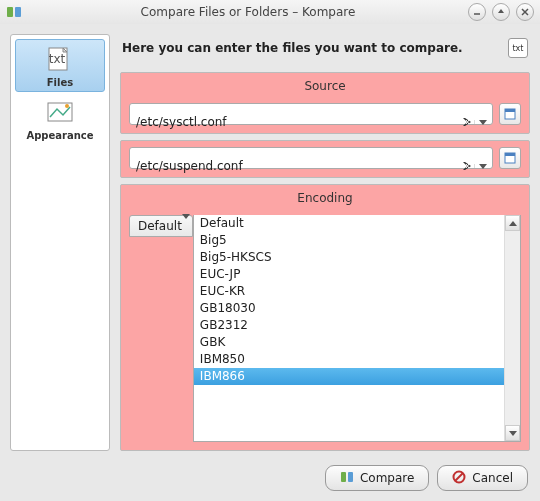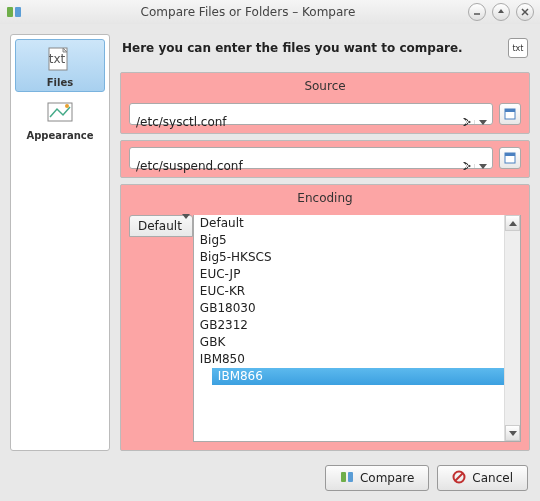--- a/index.html
+++ b/index.html
@@ -42,28 +42,28 @@
 .browse { width: 22px; height: 22px; border: 1px solid #aaa; border-radius: 3px; background: linear-gradient(#fff,#e8e8e8); display: flex; align-items: center; justify-content: center; cursor: pointer; }
 
 .enc-group { flex: 1; display: flex; flex-direction: column; min-height: 0; }
 .enc-body { padding: 6px 8px 8px; display: flex; flex-direction: row; gap: 0; flex: 1; min-height: 0; }
 .enc-combo { display: flex; align-items: center; background: linear-gradient(#f8f8f8,#e8e8e8); border: 1px solid #aaa; border-radius: 3px 3px 0 0; height: 22px; padding: 0 2px 0 8px; cursor: pointer; }
 .enc-combo .val { flex: 1; font-size: 12px; color: #222; }
 
 .listbox { flex: 1; border: 1px solid #aaa; border-top: none; background: #fff; display: flex; min-height: 0; position: relative; }
 .list-inner { flex: 1; overflow: hidden; }
 .list-item { padding: 1px 6px; font-size: 12px; color: #222; cursor: pointer; line-height: 15px; }
-.list-item.selected { background: linear-gradient(#5cb9ee,#3ca0e0); color: #fff; margin-left: 18px; }
+.list-item.selected { background: linear-gradient(#5cb9ee,#3ca0e0); color: #fff; }
 .scrollbar { width: 16px; border-left: 1px solid #ddd; display: flex; flex-direction: column; background: #f0f0f0; }
 .sb-btn { height: 16px; display: flex; align-items: center; justify-content: center; background: linear-gradient(#fff,#e0e0e0); border: 1px solid #ccc; margin: 0; cursor: pointer; }
 .sb-track { flex: 1; background: #eee; }
 
 
 .buttons { display: flex; justify-content: flex-end; gap: 8px; padding: 8px 12px 10px; }
-.btn { height: 26px; padding: 0 14px; border: 1px solid #999; border-radius: 3px; background: linear-gradient(#fdfdfd,#e4e4e4); display: flex; align-items: center; gap: 6px; cursor: pointer; font-size: 12px; color: #222; }
+.btn { height: 26px; padding: 0 14px; border: 1px solid #999; border-radius: 9px; background: linear-gradient(#fdfdfd,#e4e4e4); display: flex; align-items: center; gap: 6px; cursor: pointer; font-size: 12px; color: #222; }
 </style>
 </head>
 <body>
 
 <div class="titlebar">
   <span class="appicon">
     <svg width="16" height="16" viewBox="0 0 16 16">
         <rect x="1" y="3" width="6" height="10" fill="#6fae4a" rx="1"></rect>
         <rect x="9" y="3" width="6" height="10" fill="#5a9dd6" rx="1"></rect>
       </svg>

